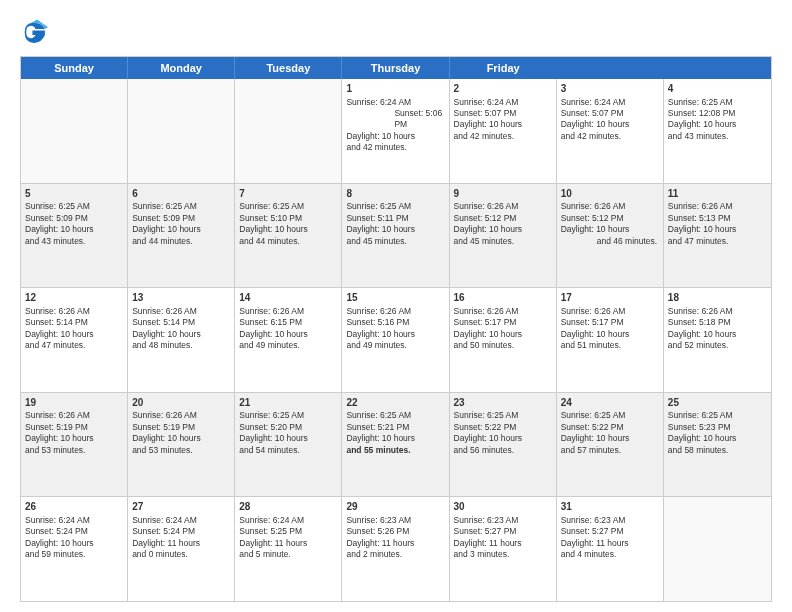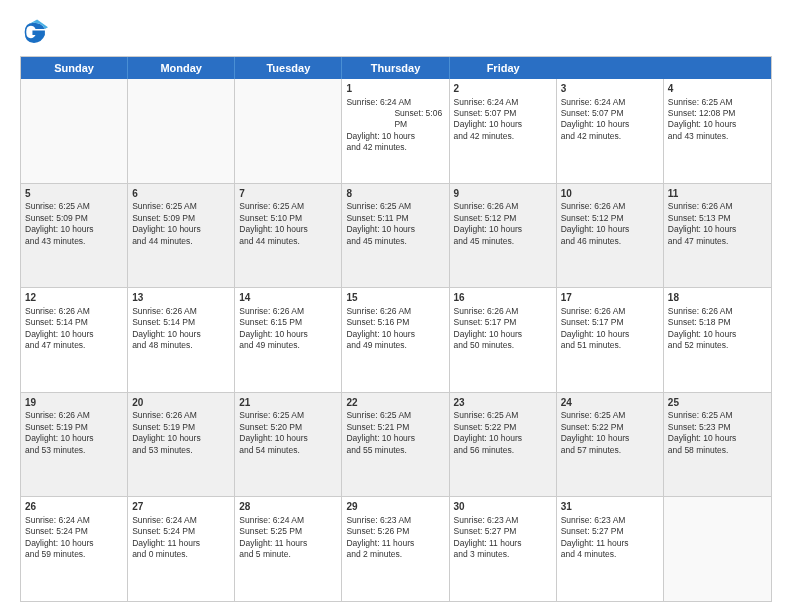--- a/index.html
+++ b/index.html
@@ -203,21 +203,21 @@
             <span style="display: block;">Sunrise: 6:26 AM</span>
             <span style="display: block;">Sunset: 5:12 PM</span>
             <span style="display: block;">Daylight: 10 hours</span>
             <span style="display: block;">and 45 minutes.</span>
           </div>
           <div class="cal-cell shaded">
             <span class="day-num">10</span>
             <span style="display: block;">Sunrise: 6:26 AM</span>
             <span style="display: block;">Sunset: 5:12 PM</span>
             <span style="display: block;">Daylight: 10 hours</span>
-            <span style="display: block;">and 46 minutes.</span>
+            <span style="display: block; margin-left: 36px;">and 46 minutes.</span>
           </div>
           <div class="cal-cell shaded">
             <span class="day-num">11</span>
             <span style="display: block;">Sunrise: 6:26 AM</span>
             <span style="display: block;">Sunset: 5:13 PM</span>
             <span style="display: block;">Daylight: 10 hours</span>
             <span style="display: block;">and 47 minutes.</span>
           </div>
         </div>
         <div class="cal-row">
@@ -291,21 +291,21 @@
             <span style="display: block;">Sunrise: 6:25 AM</span>
             <span style="display: block;">Sunset: 5:20 PM</span>
             <span style="display: block;">Daylight: 10 hours</span>
             <span style="display: block;">and 54 minutes.</span>
           </div>
           <div class="cal-cell shaded">
             <span class="day-num">22</span>
             <span style="display: block;">Sunrise: 6:25 AM</span>
             <span style="display: block;">Sunset: 5:21 PM</span>
             <span style="display: block;">Daylight: 10 hours</span>
-            <span style="display: block;">and 55 minutes.</span>
+            <span style="display: block; font-weight: bold;">and 55 minutes.</span>
           </div>
           <div class="cal-cell shaded">
             <span class="day-num">23</span>
             <span style="display: block;">Sunrise: 6:25 AM</span>
             <span style="display: block;">Sunset: 5:22 PM</span>
             <span style="display: block;">Daylight: 10 hours</span>
             <span style="display: block;">and 56 minutes.</span>
           </div>
           <div class="cal-cell shaded">
             <span class="day-num">24</span>

